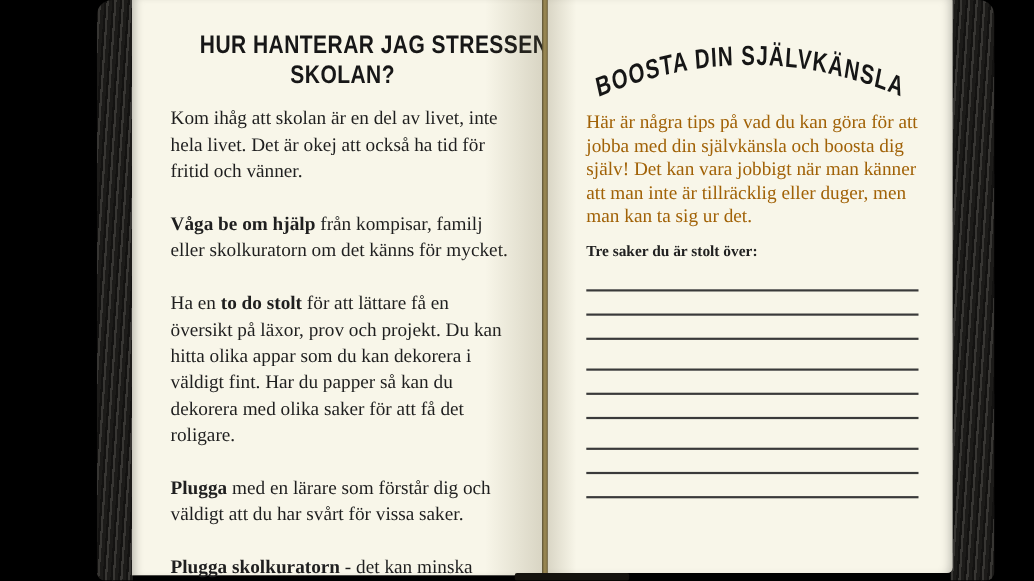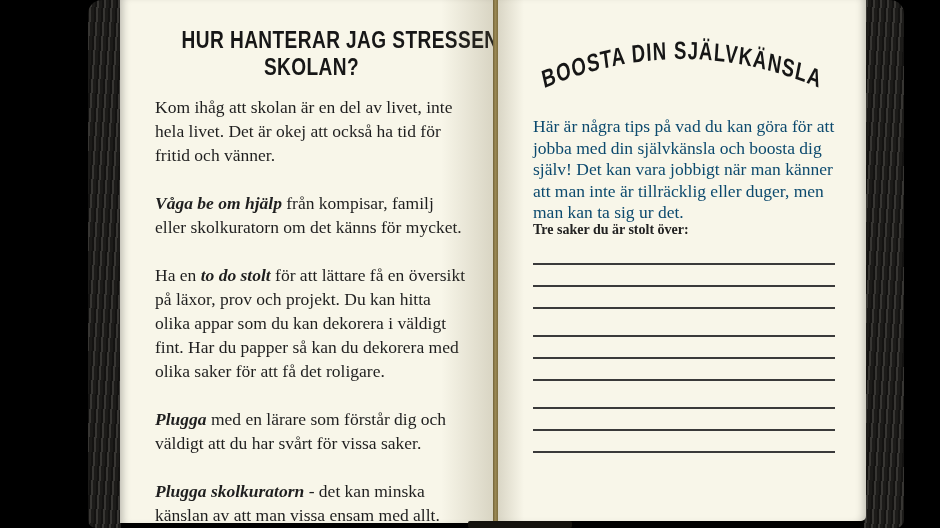--- a/index.html
+++ b/index.html
@@ -33,28 +33,28 @@
   .spine-shadow-bottom{position:absolute;left:468px;top:521px;width:104px;height:7px;
     background:#15130e;border-radius:2px;}
 
   
   .left-content{position:absolute;left:35px;right:25px;top:27px;color:#1f1f1f;}
   .left-title{font-family:"Liberation Sans",sans-serif;font-weight:bold;color:#171717;
     font-size:23px;line-height:26.5px;text-align:center;letter-spacing:.5px;}
   .left-title .tline{white-space:nowrap;transform:scaleX(.83);transform-origin:50% 50%;}
   .left-body{margin-top:15px;font-size:17.5px;line-height:24px;}
   .left-body p{margin:0 0 24px 0;}
-  .left-body b{font-weight:bold;font-style:italic;}
+  .left-body b{font-weight:bold;}
 
   
   .right-title-svg{position:absolute;left:24px;top:22px;}
   .right-title-svg text{font-family:"Liberation Sans",sans-serif;font-weight:bold;
     font-size:25px;letter-spacing:1.5px;fill:#161616;}
   .right-intro{position:absolute;left:35px;top:100px;width:316px;
-    font-size:17.5px;line-height:21.6px;color:#0c4a6e;margin-top:16px;}
+    font-size:17.5px;line-height:21.6px;color:#a16207;}
   .right-sections{position:absolute;left:35px;top:222px;width:302px;}
   .section{margin-bottom:17px;}
   .section-label{font-size:14px;font-weight:bold;color:#212121;line-height:15px;}
   .wline{height:0;border-bottom:2px solid #3a3a3a;margin-top:20px;}
   .wline.first{margin-top:26px;}
 </style>
 </head>
 <body>
 
 <div class="scene">

